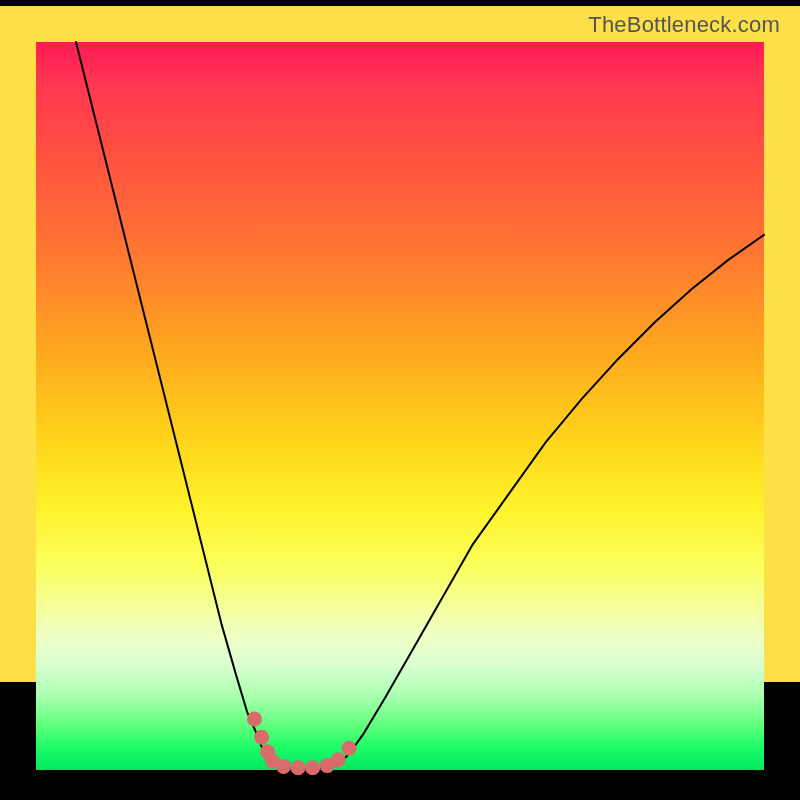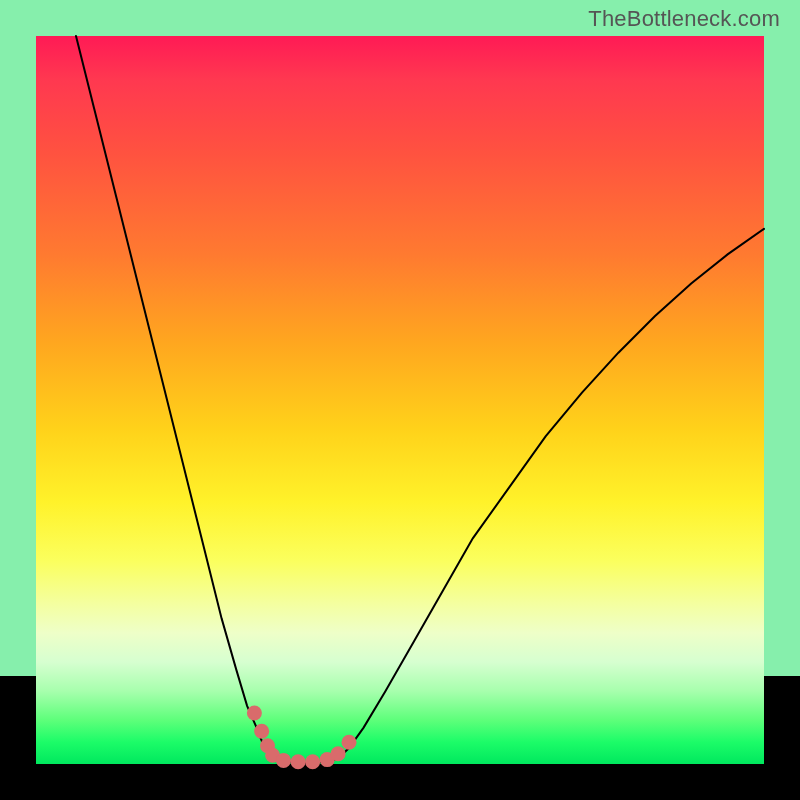--- a/index.html
+++ b/index.html
@@ -6,23 +6,23 @@
     margin: 0;
     padding: 0;
     width: 800px;
     height: 800px;
     background: #000;
     font-family: Arial, Helvetica, sans-serif;
     overflow: hidden;
   }
   .frame {
     position: absolute;
-    left: 0; top: 0;
+    left: 0; top: 6px;
     width: 800px; height: 676px;
-    background: #86efac;
+    background: #fde047;
   }
   .plot-area {
     position: absolute;
     left: 36px;
     top: 36px;
     width: 728px;
     height: 728px;
     
     background: linear-gradient(to bottom,
       #ff1a55 0%,

